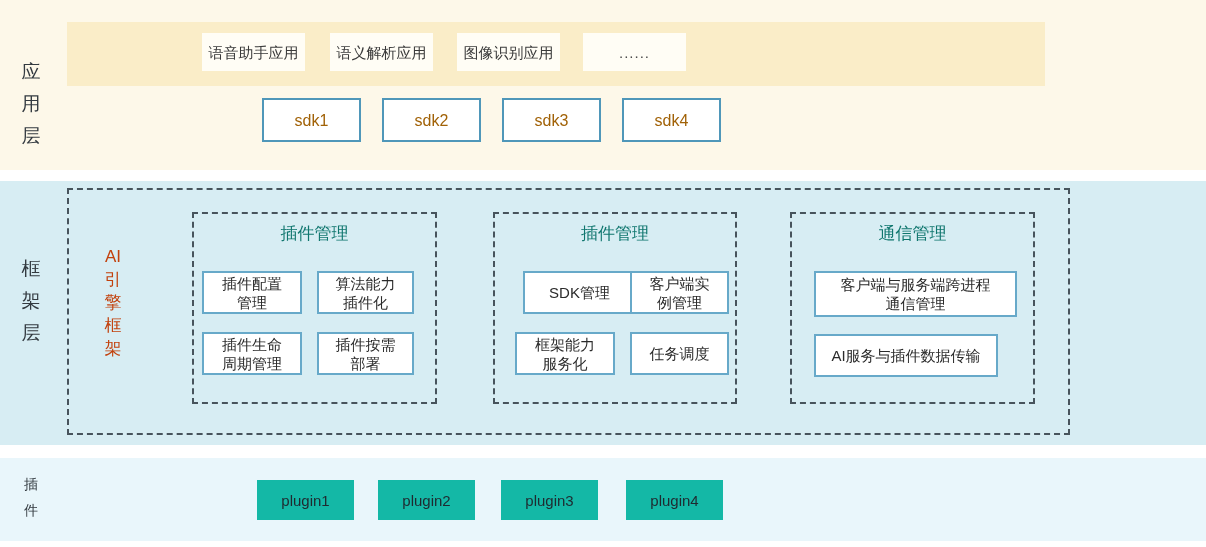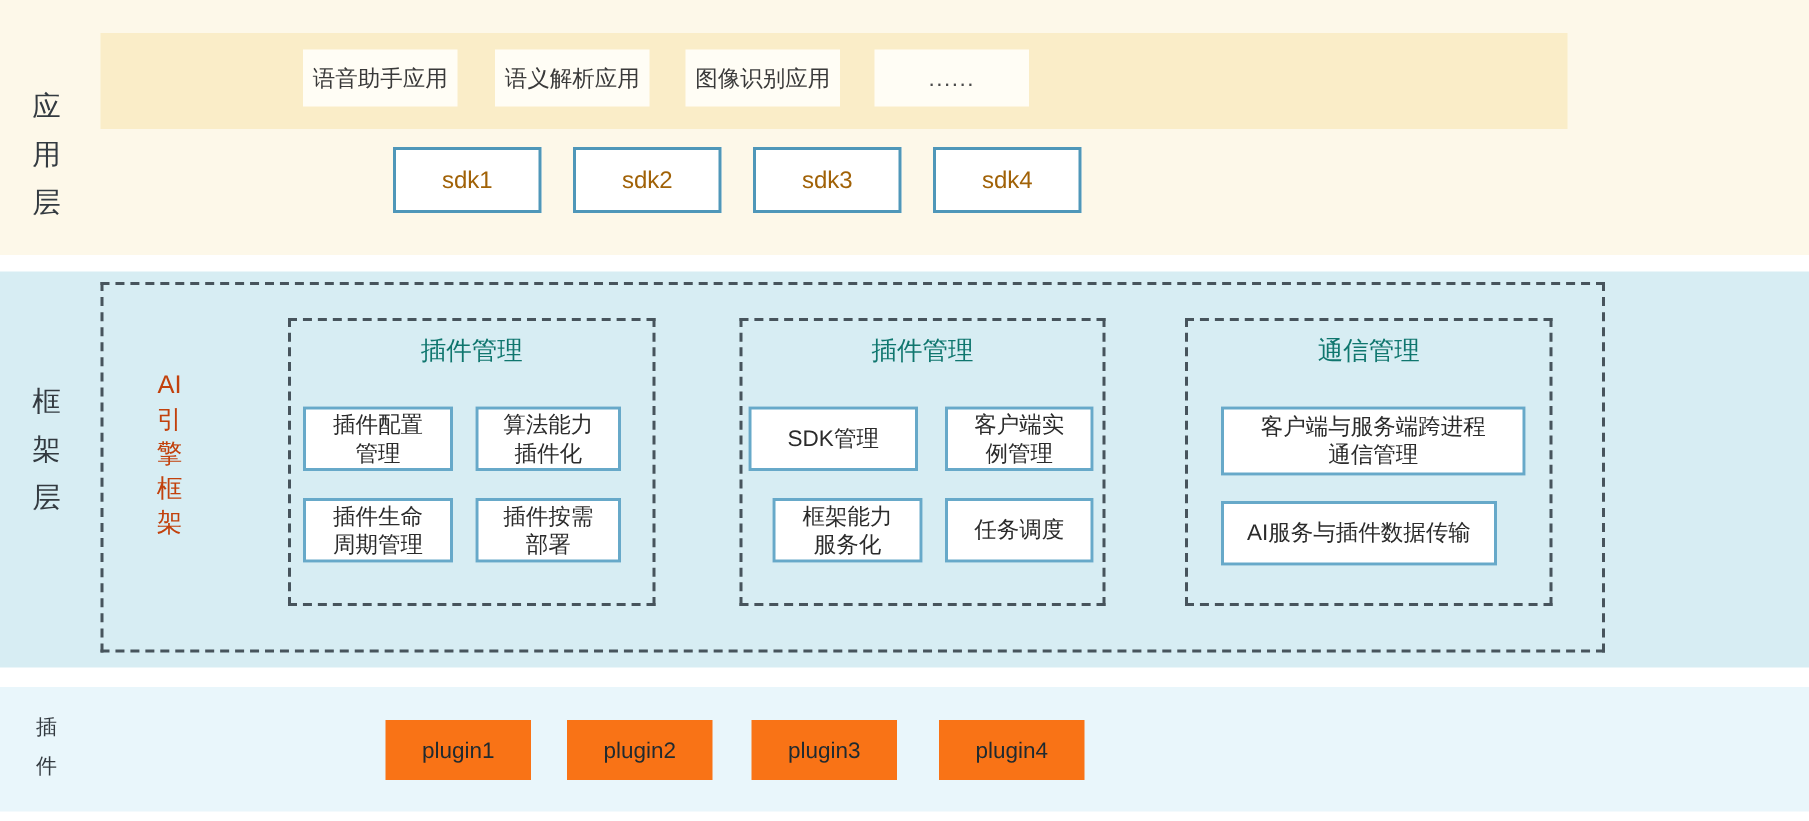--- a/index.html
+++ b/index.html
@@ -37,21 +37,21 @@
     position:absolute;top:31px;height:192px;width:245px;
     border:2px dashed #47545c;box-sizing:border-box;
   }
   .group-title{
     position:absolute;top:8px;left:0;width:100%;text-align:center;
     font-size:17px;color:#0f766e;
   }
   .item-box{
     background:#ffffff;border:2px solid #67a9c9;box-sizing:border-box;color:#2b2b2b;
   }
-  .plugin-box{width:97px;height:40px;top:22px;background:#f97316;color:#1f2a30;}
+  .plugin-box{width:97px;height:40px;top:22px;background:#14b8a6;color:#1f2a30;}
   .dots{color:#4a4a4a;letter-spacing:1px;}
 </style>
 </head>
 <body>
 
 <div id="canvas">
 
   <div class="section app-section">
     <div class="v-label" style="left:20px;top:56px;width:22px;">应用层</div>
     <div class="app-strip"></div>
@@ -80,21 +80,21 @@
       <div class="box item-box" style="left:8px;top:57px;width:100px;height:43px;">插件配置
 管理</div>
       <div class="box item-box" style="left:8px;top:118px;width:100px;height:43px;">插件生命
 周期管理</div>
       <div class="box item-box" style="left:123px;top:118px;width:97px;height:43px;">插件按需
 部署</div>
     </div>
 
     <div class="group" style="left:493px;width:244px;">
       <div class="group-title">插件管理</div>
-      <div class="box item-box" style="left:4px;top:57px;width:113px;height:43px;">SDK管理</div>
+      <div class="box item-box" style="left:28px;top:57px;width:113px;height:43px;">SDK管理</div>
       <div class="box item-box" style="left:135px;top:57px;width:99px;height:43px;">客户端实
 例管理</div>
       <div class="box item-box" style="left:20px;top:118px;width:100px;height:43px;">框架能力
 服务化</div>
       <div class="box item-box" style="left:135px;top:118px;width:99px;height:43px;">任务调度</div>
     </div>
 
     <div class="group" style="left:790px;">
       <div class="group-title">通信管理</div>
       <div class="box item-box" style="left:22px;top:57px;width:203px;height:46px;">客户端与服务端跨进程

